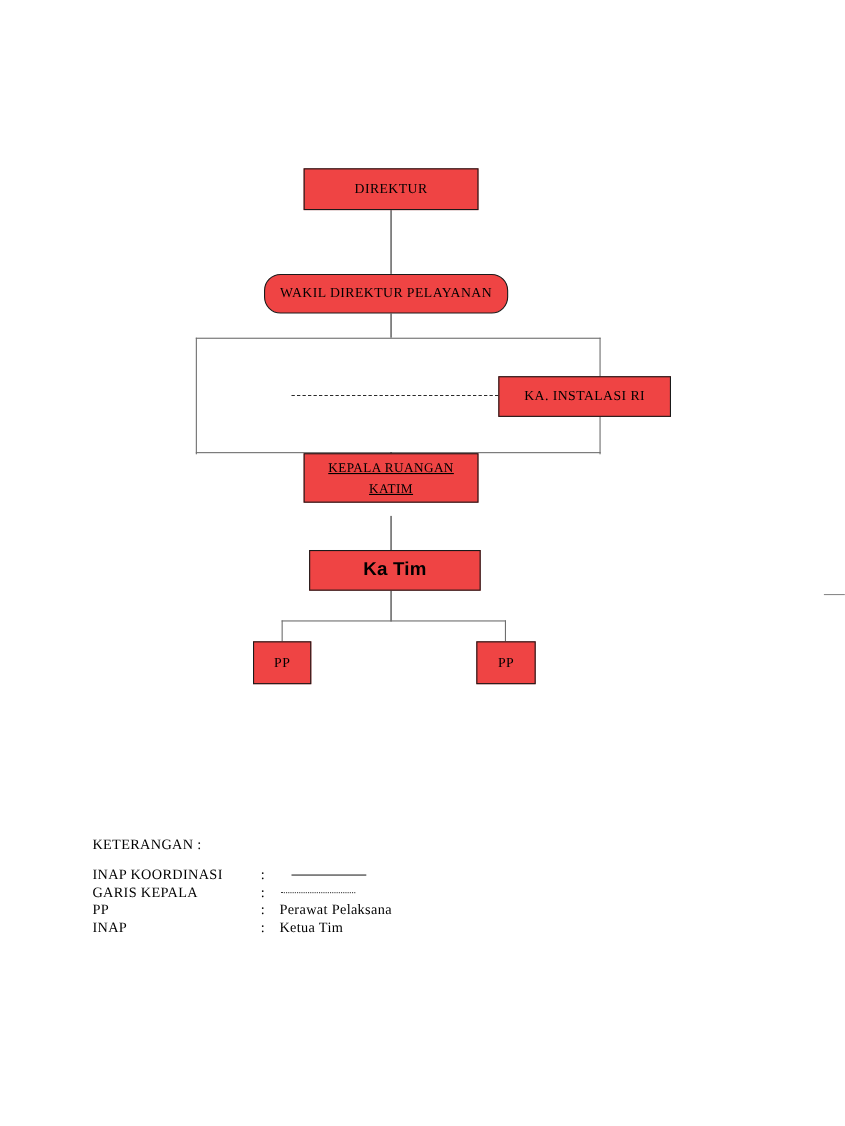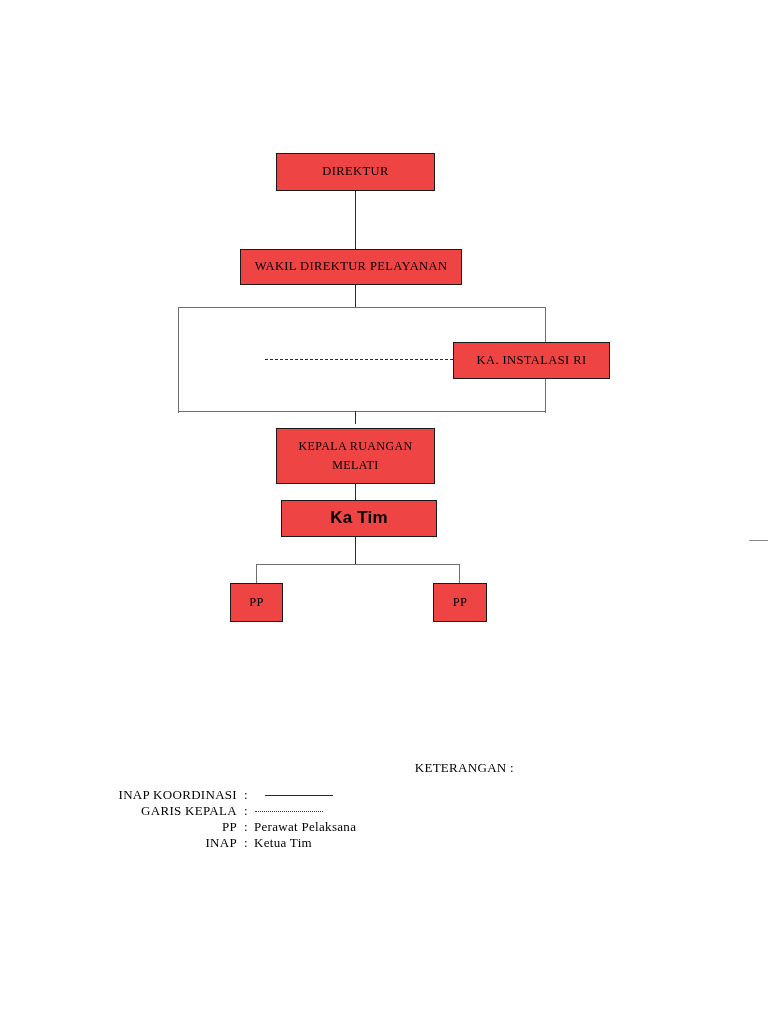--- a/index.html
+++ b/index.html
@@ -49,25 +49,25 @@
     text-align: center;
     font-family: "Liberation Serif", serif;
     font-size: 12.5px;
     letter-spacing: 0.4px;
     line-height: 1.55;
     z-index: 3;
   }
   .node .line2 { display: block; }
 
   .node-direktur        { left: 276px; top: 153px; width: 159px; height: 38px; }
-  .node-wakil           { left: 240px; top: 249px; width: 222px; height: 36px; }
+  .node-wakil           { left: 240px; top: 249px; width: 222px; height: 36px; border-radius: 15px; }
   .node-kabid           { left:  94px; top: 342px; width: 171px; height: 36px; }
   .node-kainstalasi     { left: 453px; top: 342px; width: 157px; height: 37px; }
-  .node-kepala-ruangan  { left: 276px; top: 428px; width: 159px; height: 56px;
-                          font-size: 12px; }
+  .node-kepala-ruangan  { left: 276px; top: 412px; width: 159px; height: 45px;
+                          font-size: 12px; text-decoration: underline; }
   .node-katim           { left: 281px; top: 500px; width: 156px; height: 37px;
                           font-family: "Liberation Sans", sans-serif;
                           font-weight: bold; font-size: 17px; letter-spacing: 0.2px; }
   .node-pp-left         { left: 230px; top: 583px; width:  53px; height: 39px; }
   .node-pp-right        { left: 433px; top: 583px; width:  54px; height: 39px; }
 
   
   .conn {
     position: absolute;
     background: #2a2a2a;
@@ -119,21 +119,20 @@
 
   
   .legend {
     position: absolute;
     left: 84px;
     top: 760px;
     width: 430px;
     font-family: "Liberation Serif", serif;
     font-size: 13px;
     letter-spacing: 0.3px;
-    text-align: right;
   }
   .legend-title {
     margin-bottom: 11px;
     white-space: nowrap;
   }
   .legend-row {
     display: flex;
     align-items: center;
     height: 16px;
     margin-bottom: 0px;
@@ -193,21 +192,21 @@
     <span>WAKIL DIREKTUR PELAYANAN</span>
   </div>
 
 
   <div class="node node-kainstalasi">
     <span>KA. INSTALASI RI</span>
   </div>
 
   <div class="node node-kepala-ruangan">
     <span class="line1">KEPALA RUANGAN</span>
-    <span class="line2">MELATI</span>
+    <span class="line2">KATIM</span>
   </div>
 
   <div class="node node-katim">
     <span>Ka Tim</span>
   </div>
 
   <div class="node node-pp-left">
     <span>PP</span>
   </div>
 

